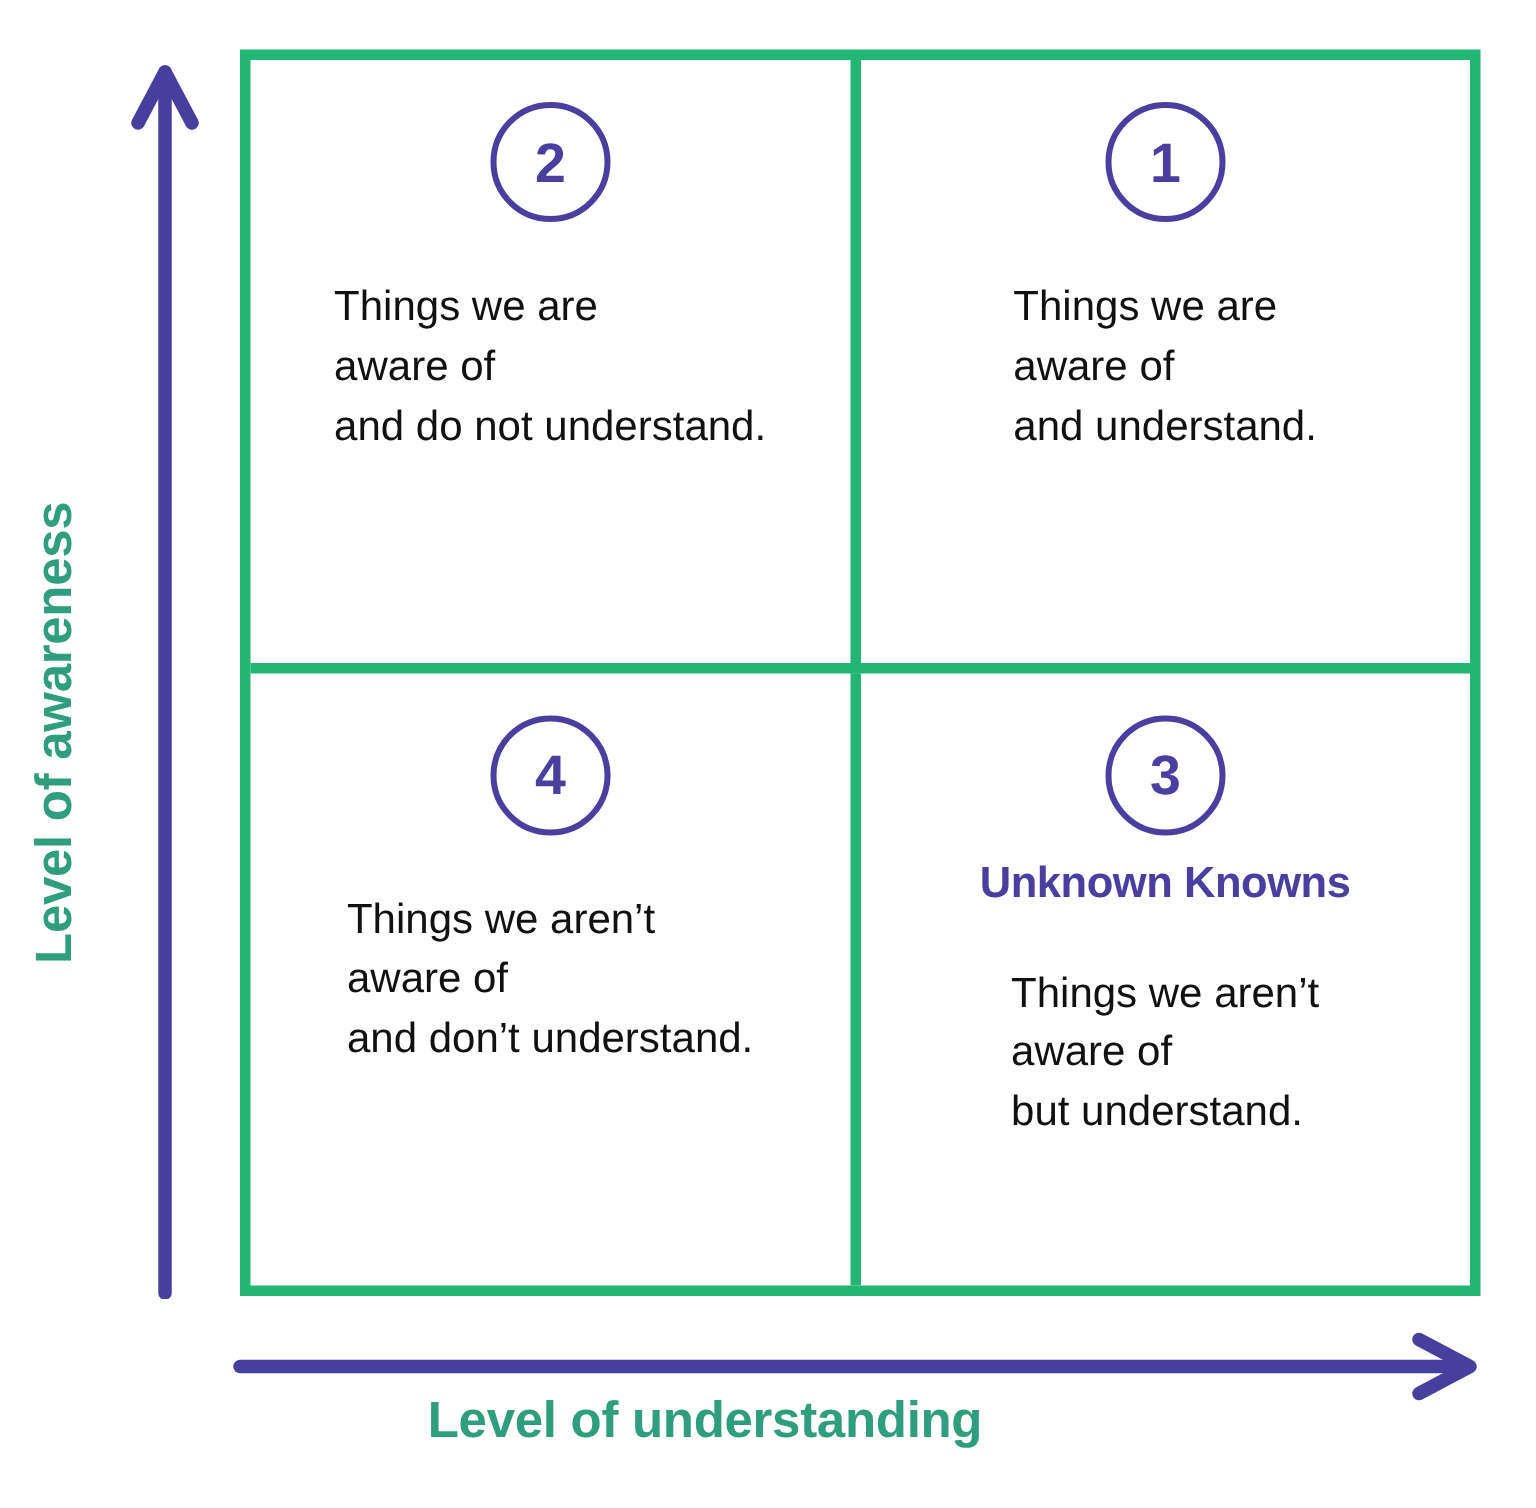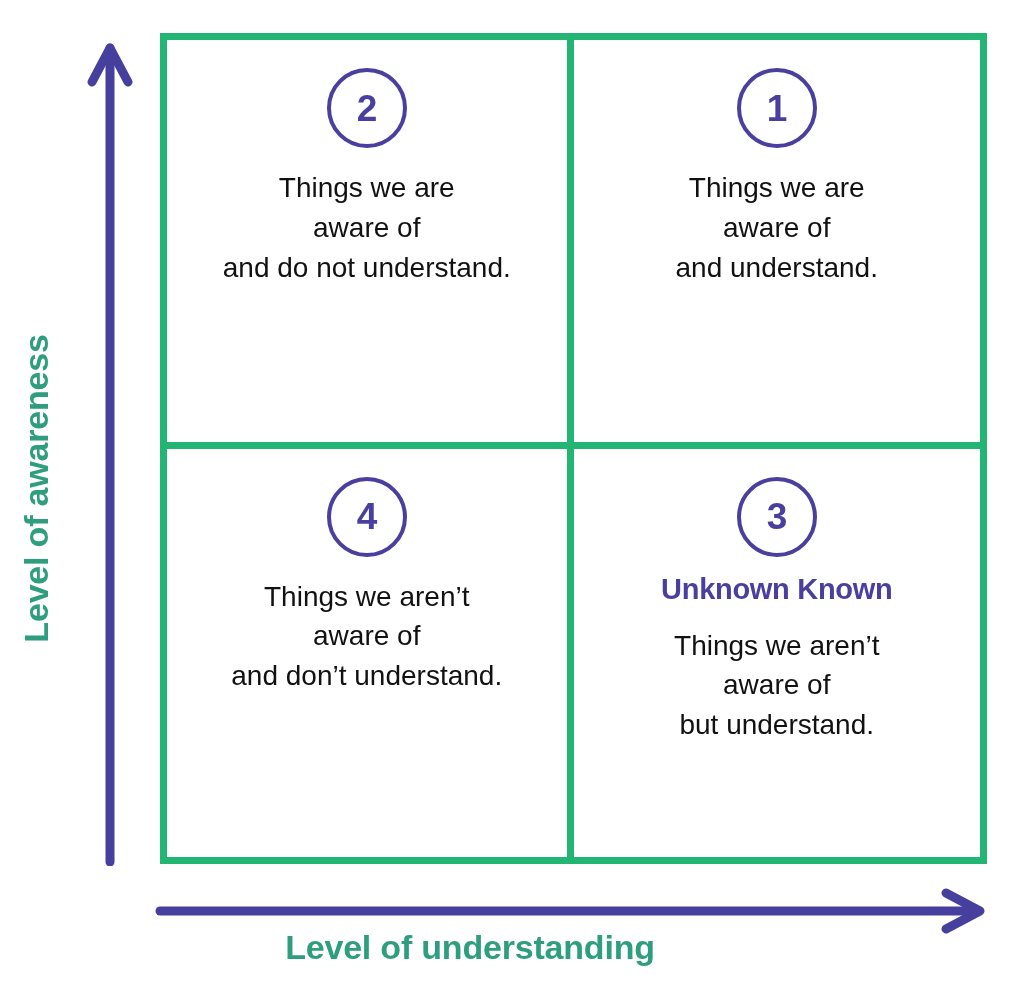--- a/index.html
+++ b/index.html
@@ -66,24 +66,23 @@
   .q-title {
     margin-top: 16px;
     font-size: 29px;
     font-weight: bold;
     color: #4a3f9e;
     text-align: center;
     letter-spacing: -0.3px;
     white-space: nowrap;
   }
   .q-body {
-    margin-top: 20px;
+    margin-top: 36px;
     font-size: 28px;
     color: #111111;
-    text-align: center;
     line-height: 1.42;
     white-space: pre-line;
   }
 
   
   #y-axis {
     position: absolute;
     left: 86px;
     top: 36px;
     width: 48px;
@@ -183,19 +182,19 @@
     </div>
     <div class="q-body">Things we aren’t
 aware of
 and don’t understand.</div>
   </div>
 
   <div class="cell">
     <div class="badge">
       <span class="badge-num">3</span>
     </div>
-    <div class="q-title">Unknown Known</div>
+    <div class="q-title">Unknown Knowns</div>
     <div class="q-body">Things we aren’t
 aware of
 but understand.</div>
   </div>
 
 </div>
 
 </body></html>

